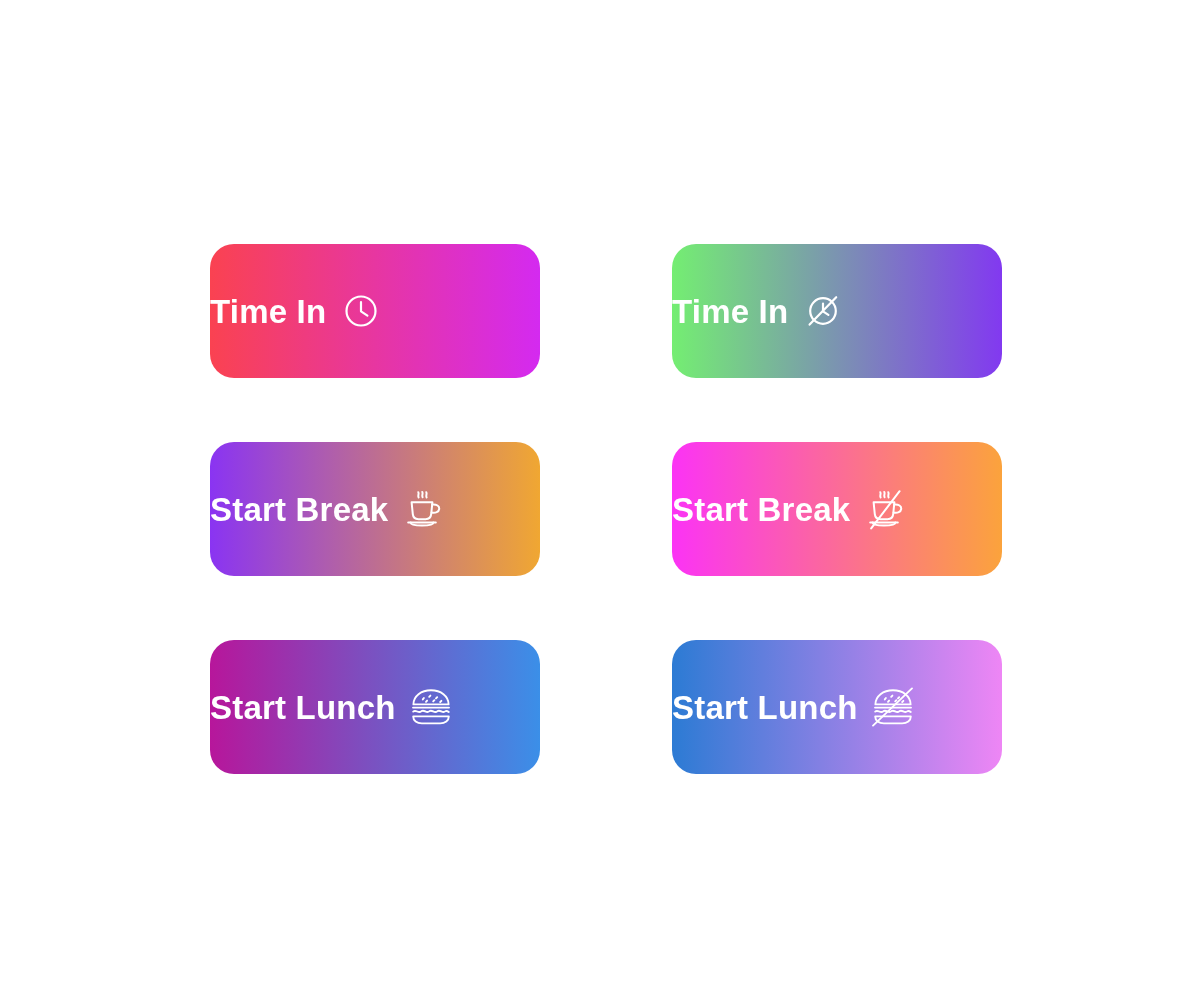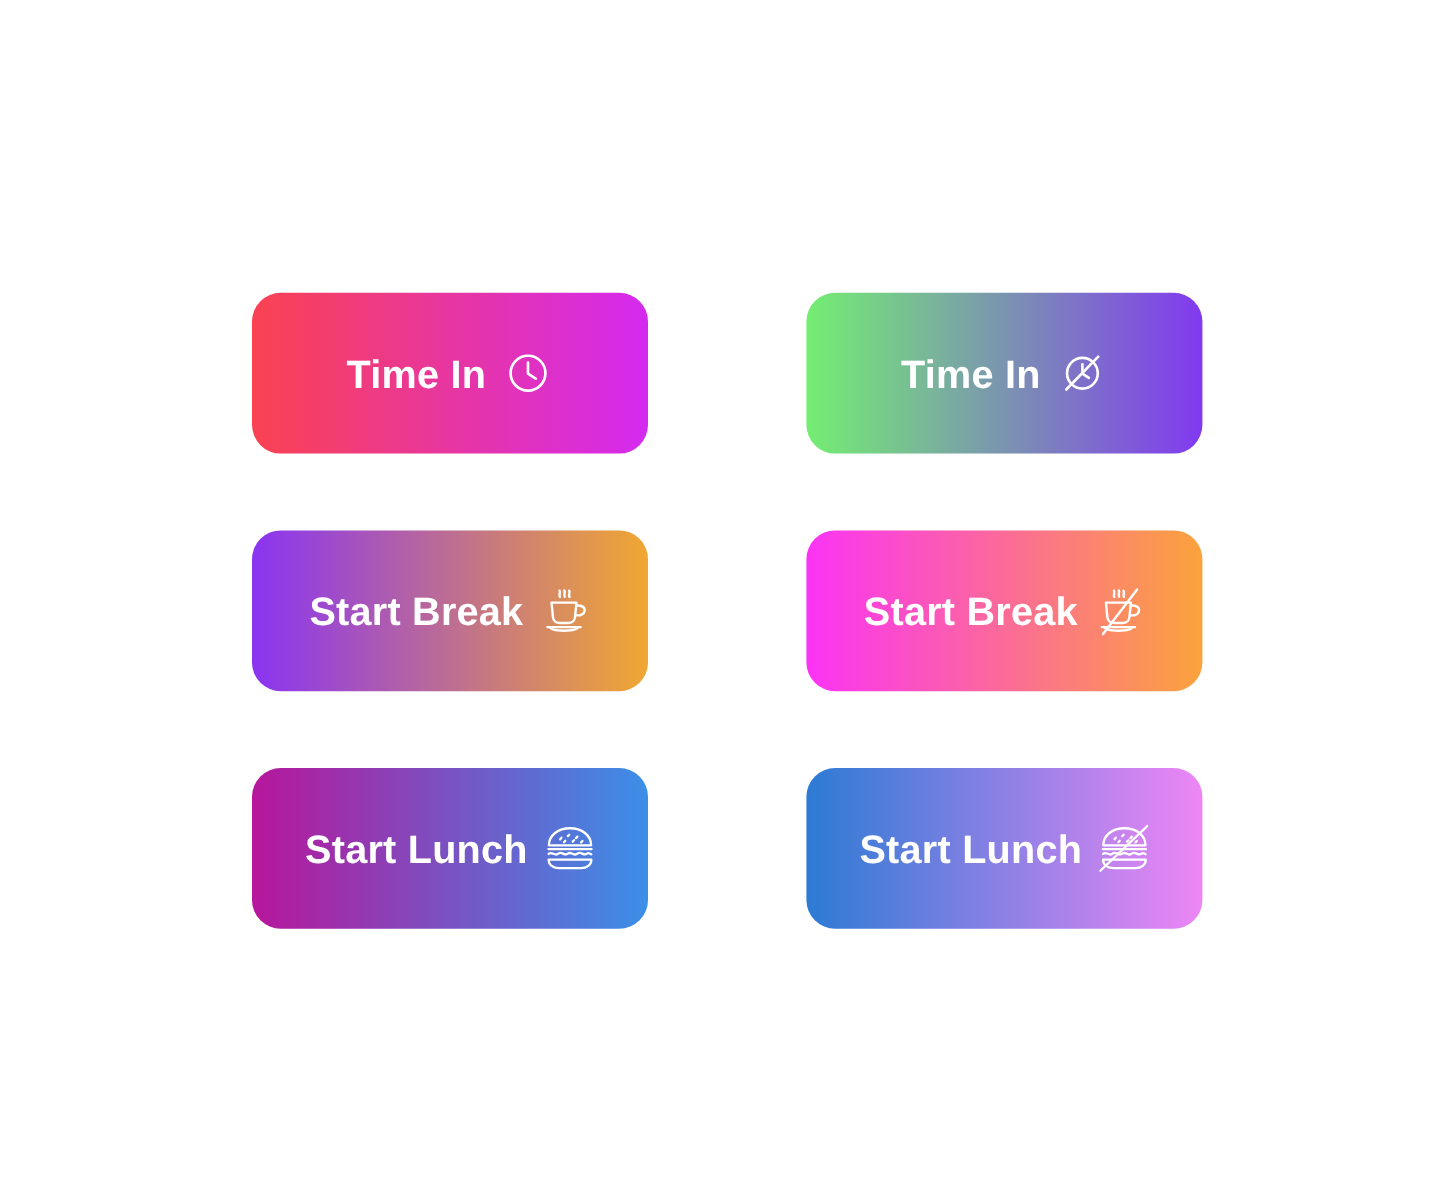--- a/index.html
+++ b/index.html
@@ -33,21 +33,20 @@
   }
 
   .action-btn {
     position: relative;
     border: none;
     border-radius: 24px;
     padding: 0;
     margin: 0;
     display: flex;
     align-items: center;
-    justify-content: center;
     gap: 14px;
     cursor: pointer;
     overflow: hidden;
     font-family: "Liberation Sans", sans-serif;
     -webkit-font-smoothing: antialiased;
   }
 
   .btn-label {
     color: #ffffff;
     font-size: 33px;

